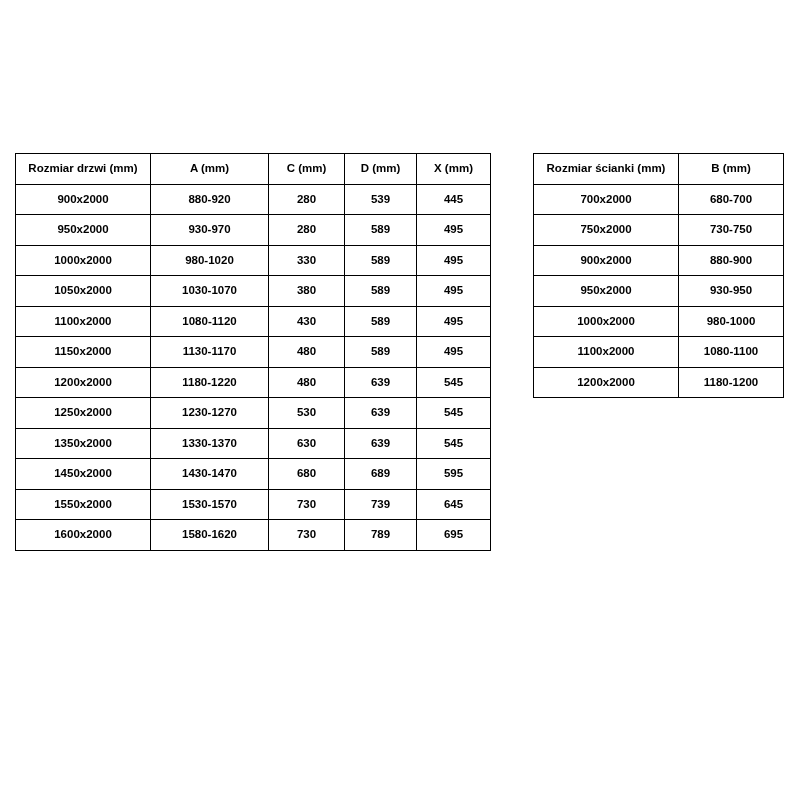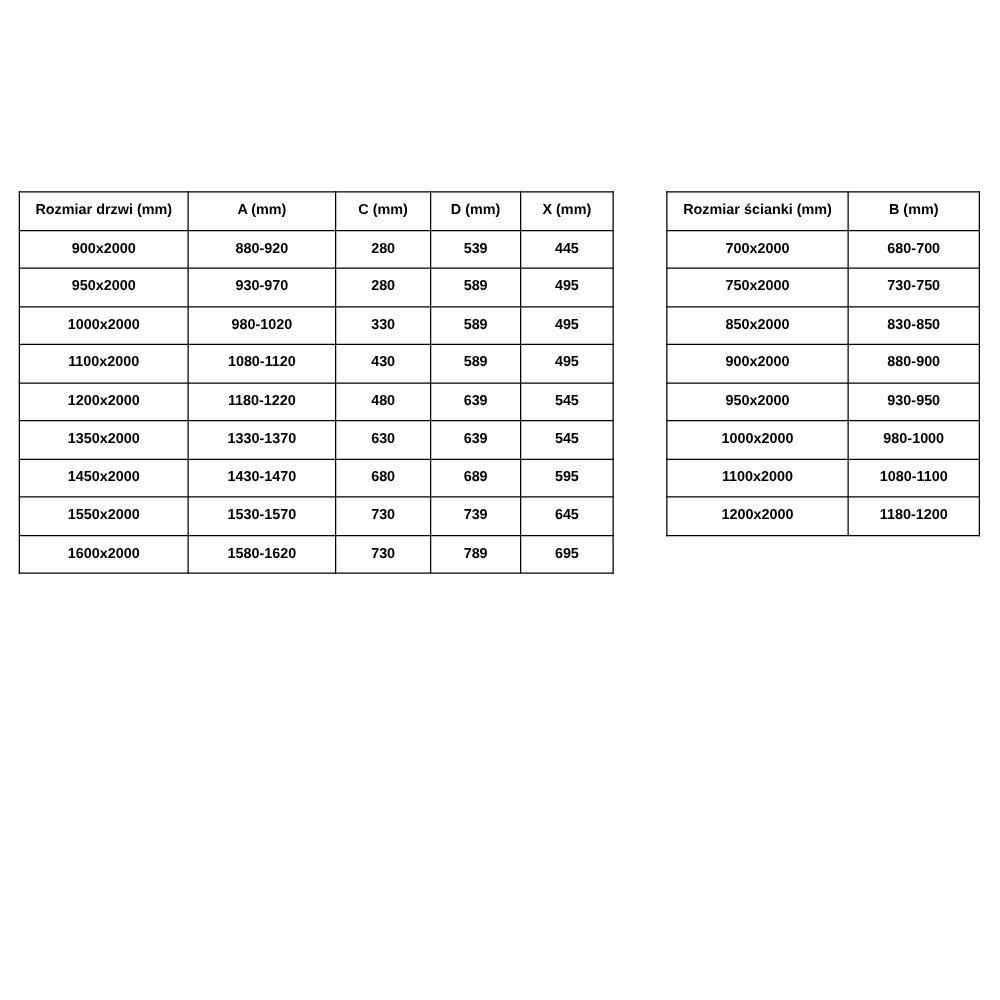--- a/index.html
+++ b/index.html
@@ -102,30 +102,51 @@
           <td>495</td>
         </tr>
         <tr>
           <td>1000x2000</td>
           <td>980-1020</td>
           <td>330</td>
           <td>589</td>
           <td>495</td>
         </tr>
         <tr>
+          <td>1050x2000</td>
+          <td>1030-1070</td>
+          <td>380</td>
+          <td>589</td>
+          <td>495</td>
+        </tr>
+        <tr>
           <td>1100x2000</td>
           <td>1080-1120</td>
           <td>430</td>
           <td>589</td>
           <td>495</td>
         </tr>
         <tr>
+          <td>1150x2000</td>
+          <td>1130-1170</td>
+          <td>480</td>
+          <td>589</td>
+          <td>495</td>
+        </tr>
+        <tr>
           <td>1200x2000</td>
           <td>1180-1220</td>
           <td>480</td>
+          <td>639</td>
+          <td>545</td>
+        </tr>
+        <tr>
+          <td>1250x2000</td>
+          <td>1230-1270</td>
+          <td>530</td>
           <td>639</td>
           <td>545</td>
         </tr>
         <tr>
           <td>1350x2000</td>
           <td>1330-1370</td>
           <td>630</td>
           <td>639</td>
           <td>545</td>
         </tr>
@@ -167,24 +188,20 @@
     <tbody id="wall-body">
         <tr>
           <td>700x2000</td>
           <td>680-700</td>
         </tr>
         <tr>
           <td>750x2000</td>
           <td>730-750</td>
         </tr>
         <tr>
-          <td>850x2000</td>
-          <td>830-850</td>
-        </tr>
-        <tr>
           <td>900x2000</td>
           <td>880-900</td>
         </tr>
         <tr>
           <td>950x2000</td>
           <td>930-950</td>
         </tr>
         <tr>
           <td>1000x2000</td>
           <td>980-1000</td>

